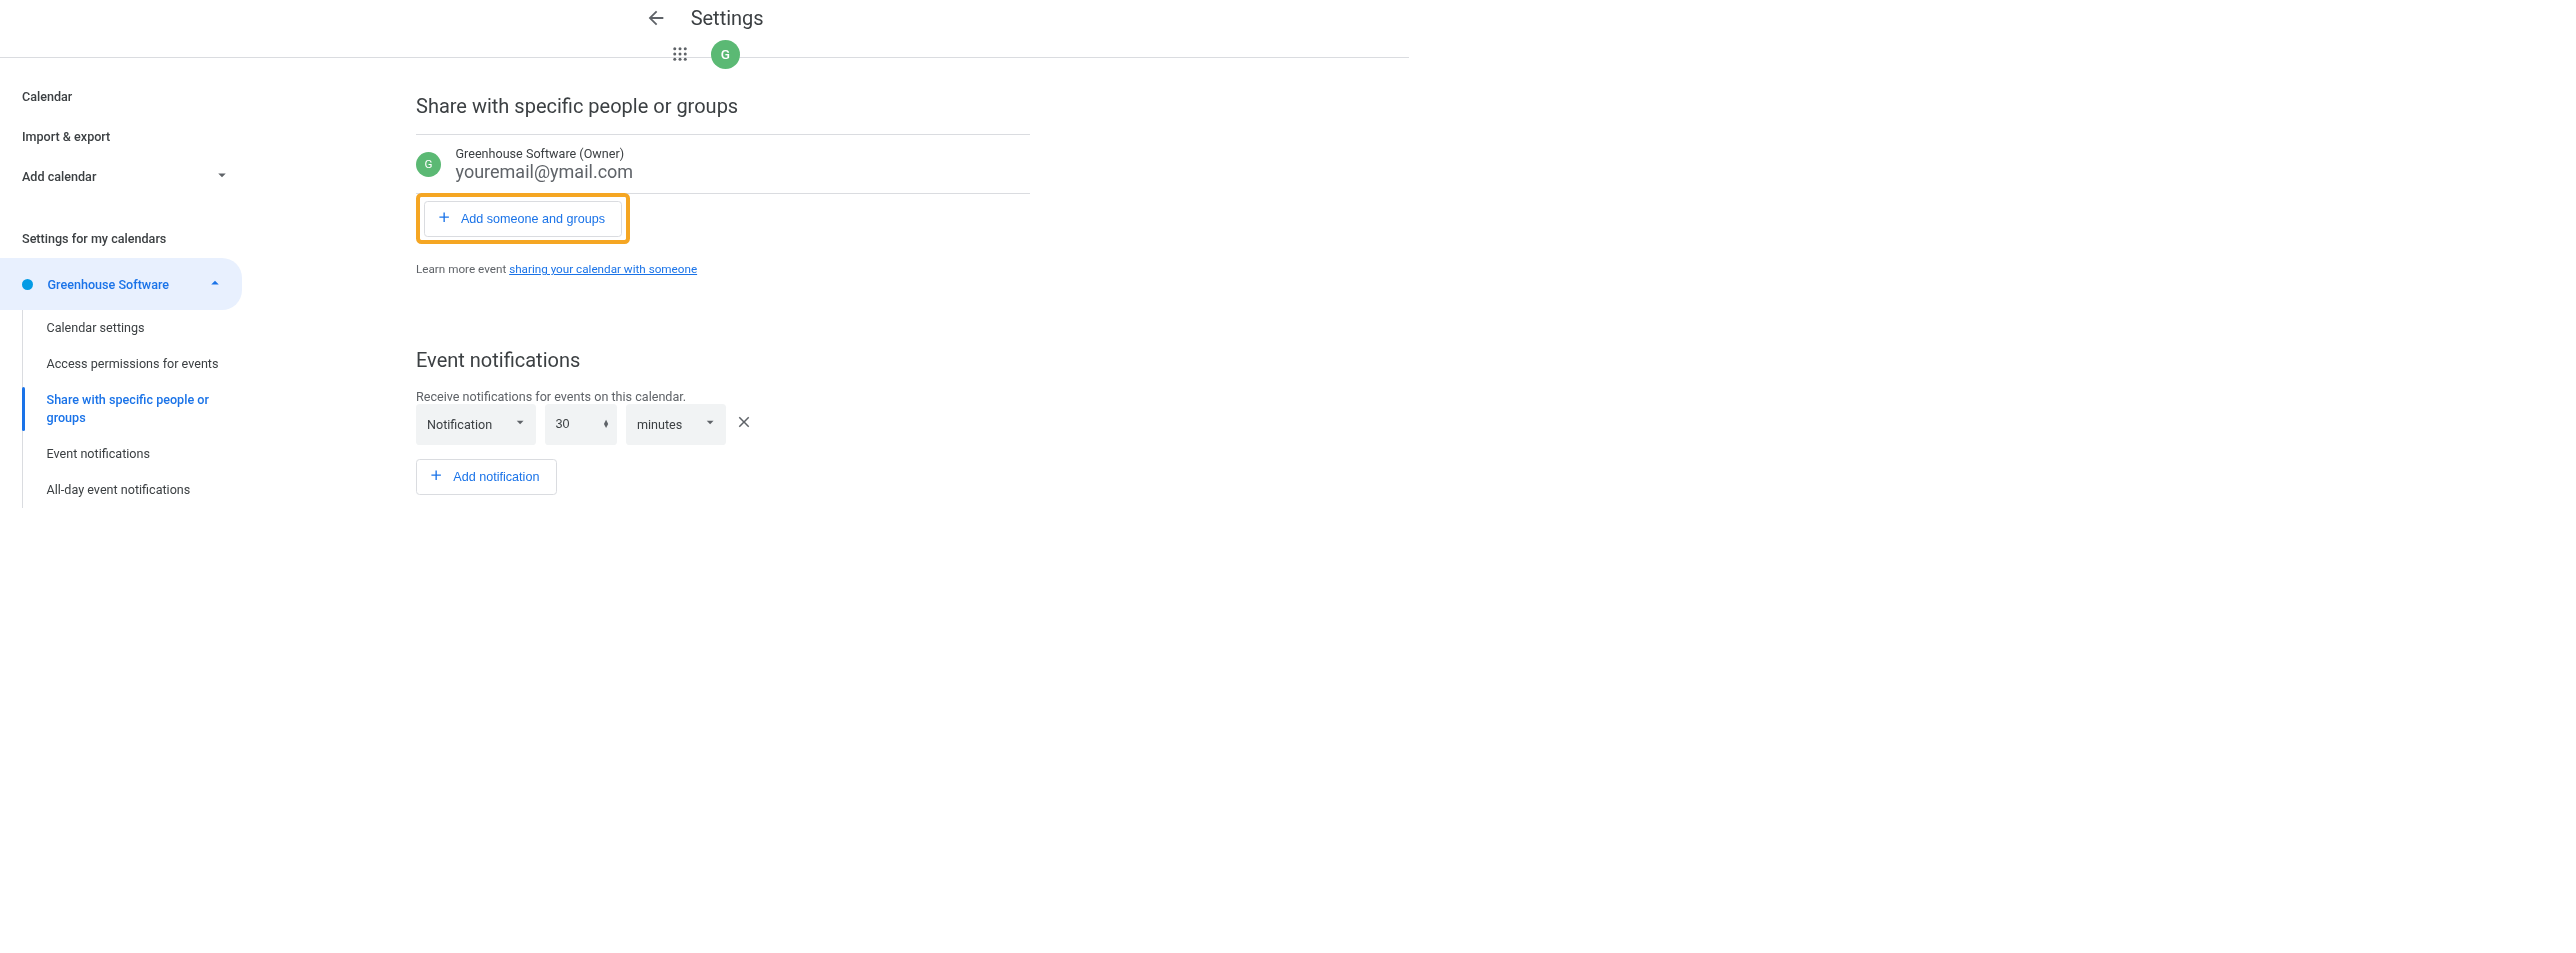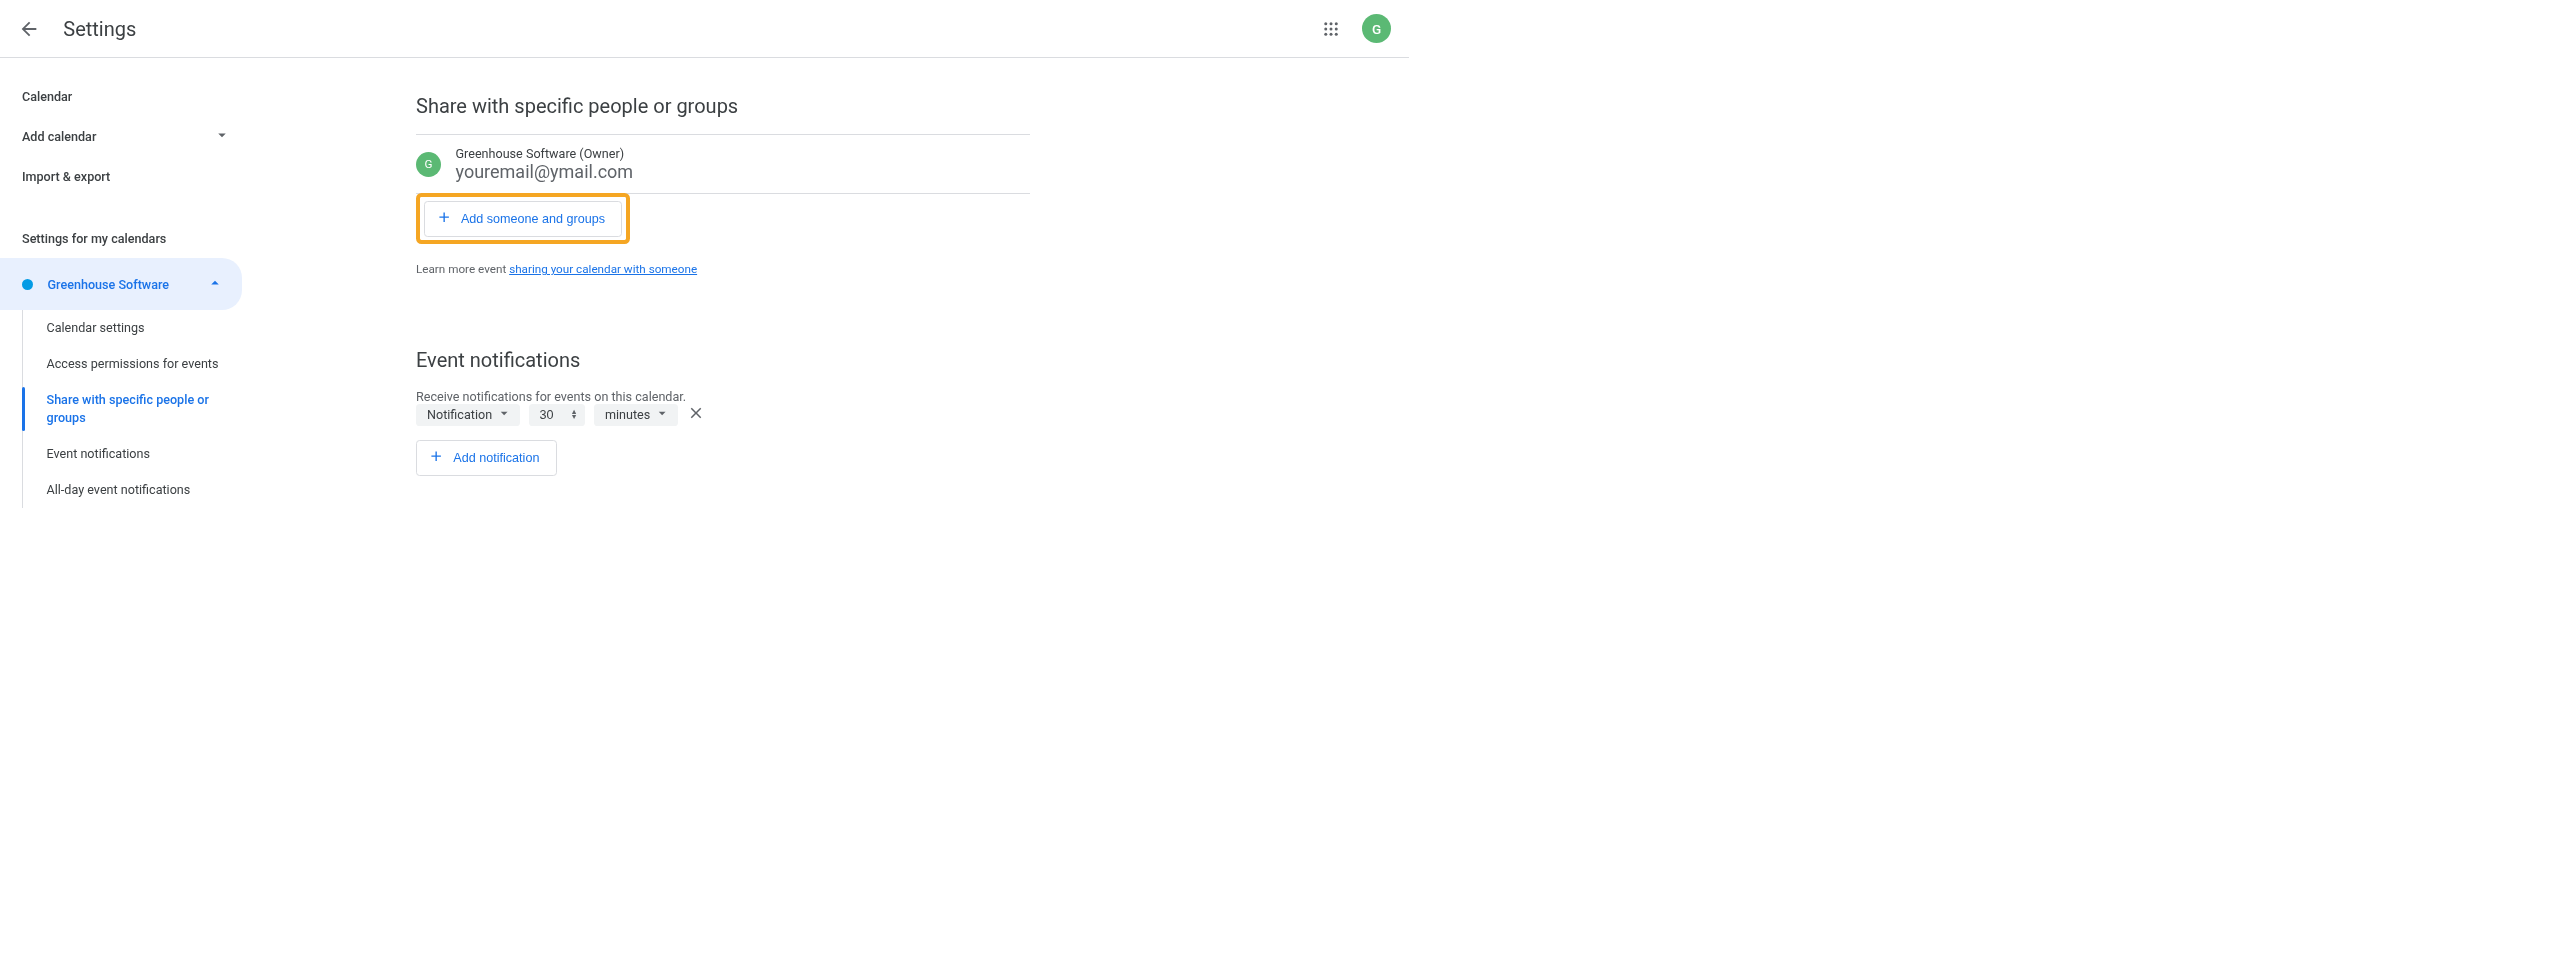--- a/index.html
+++ b/index.html
@@ -12,20 +12,21 @@
     overflow: hidden;
     position: relative;
   }
   .header {
     height: 58px;
     display: flex;
     align-items: center;
     padding: 0 18px 0 11px;
     border-bottom: 0.9px solid #dadce0;
     justify-content: space-between;
+    flex-direction: column;
   }
   .header-left {
     display: flex;
     align-items: center;
     gap: 16.3px;
   }
   .back-icon {
     width: 36px;
     height: 36px;
     display: flex;
@@ -201,28 +202,28 @@
   .notif-row {
     display: flex;
     align-items: center;
     gap: 9px;
     margin-bottom: 14.5px;
   }
   .select, .num-input {
     background: #f1f3f4;
     border: none;
     border-radius: 3.6px;
-    height: 22px;
+    height: 41px;
     display: flex;
     align-items: center;
     padding: 0 7.2px 0 11px;
     font-size: 12.6px;
     color: #3c4043;
     cursor: pointer;
-    gap: 4px;
+    gap: 20px;
   }
   .num-input input {
     border: none; background: transparent; width: 27px;
     font-size: 12.6px; color: #3c4043; text-align: left;
     outline: none;
   }
   .spin { display: flex; flex-direction: column; line-height: 4.5px; font-size: 7.2px; color: #5f6368; }
   .select .chev svg { width:16.3px; height:16.3px; fill:#5f6368; }
   .x-icon svg { width: 18px; height: 18px; fill: #5f6368; cursor: pointer; }
   .add-notif-btn {
@@ -268,29 +269,29 @@
     <div class="avatar">G</div>
   </div>
 </div>
 
 <div class="content">
   <div class="sidebar">
     <div class="sidebar-link">
       <span>Calendar</span>
     </div>
     <div class="sidebar-link">
+      <span>Import &amp; export</span>
+    </div>
+    <div class="sidebar-link">
       <span>Add calendar</span>
       <span class="chevron chevron-down">
         <svg viewBox="0 0 24 24">
             <path d="M7 10l5 5 5-5z"></path>
           </svg>
       </span>
-    </div>
-    <div class="sidebar-link">
-      <span>Import &amp; export</span>
     </div>
 
     <div class="sidebar-section-title">Settings for my calendars</div>
 
     <div class="sidebar-cal">
       <div class="cal-label-wrap">
         <span class="cal-dot"></span>
         <span>Greenhouse Software</span>
       </div>
       <span class="chevron">

